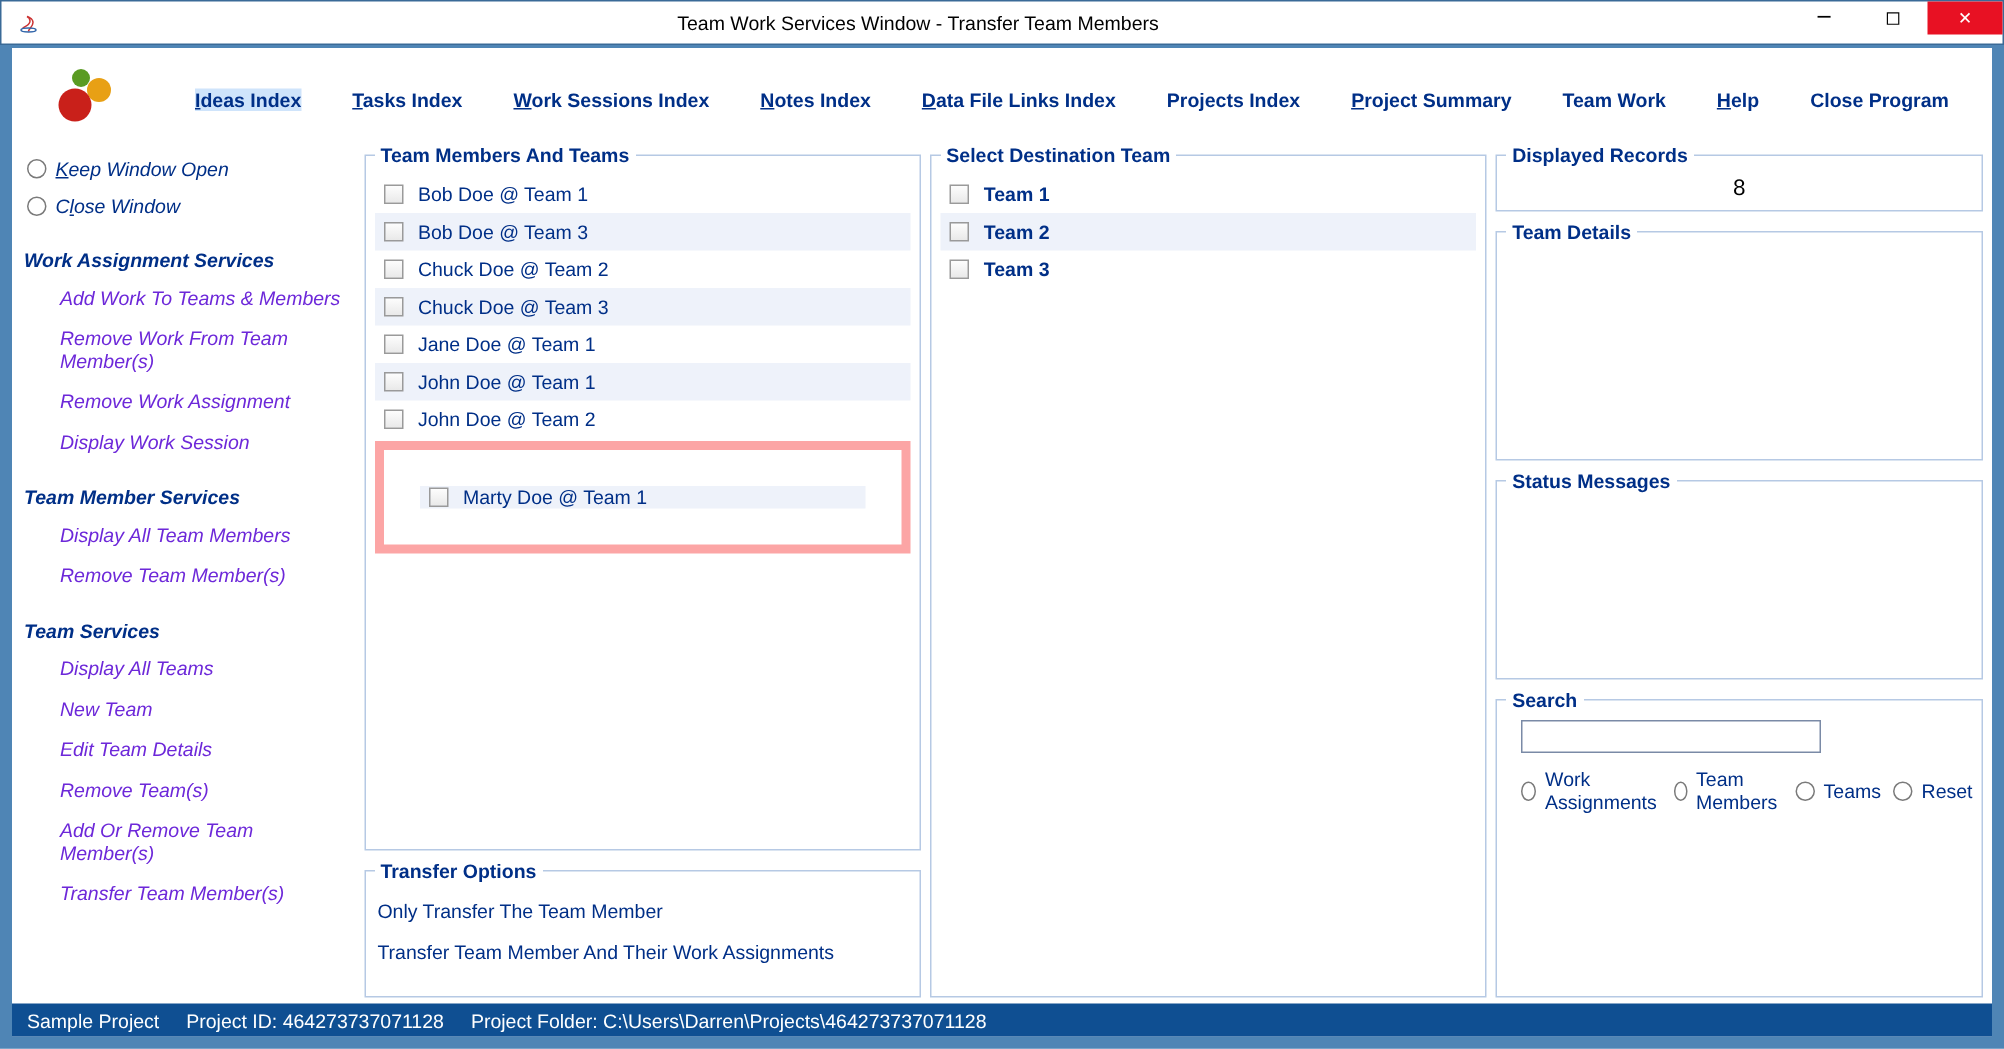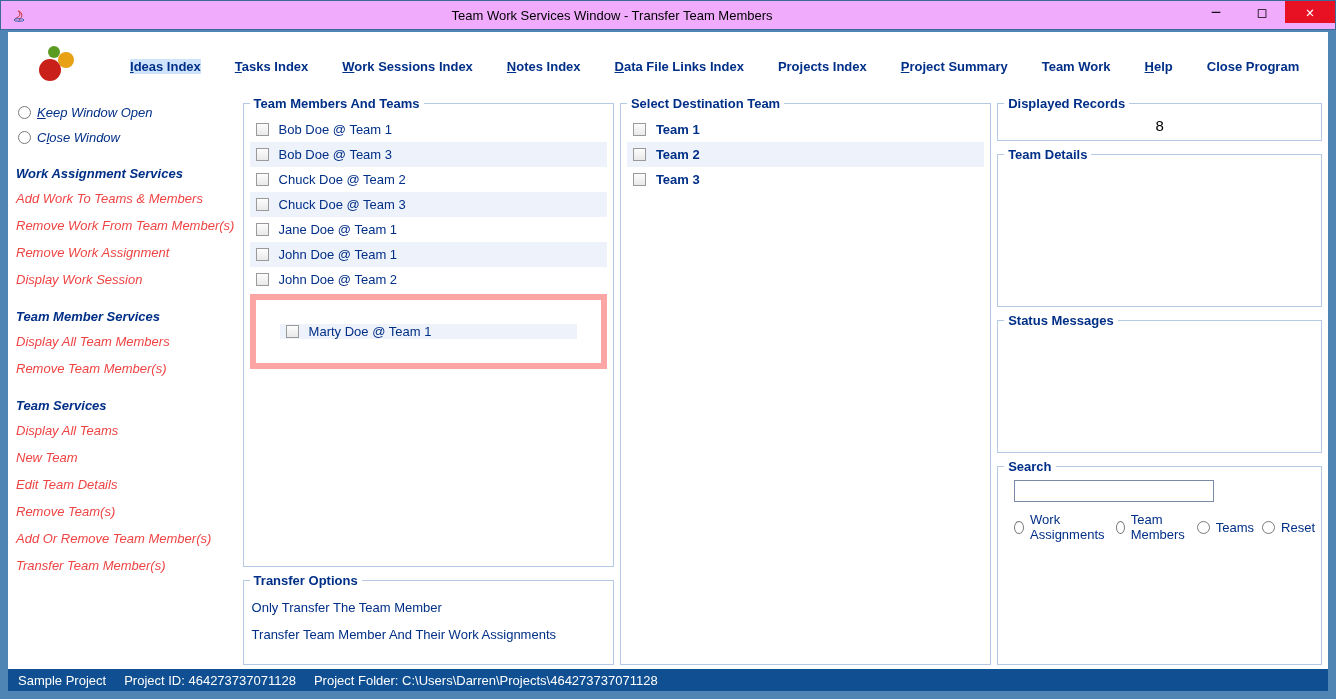--- a/index.html
+++ b/index.html
@@ -11,21 +11,21 @@
     overflow: hidden;
   }
   .window {
     width: 1336px;
     height: 699px;
     background: #4f85b5;
     position: relative;
   }
   .titlebar {
     height: 30px;
-    background: #f0abfc;
+    background: #ffffff;
     display: flex;
     align-items: center;
     border: 1px solid #3a6a97;
   }
   .title-icon {
     width: 24px; height: 24px;
     margin-left: 6px;
     display: flex; align-items: center; justify-content: center;
   }
   .title-text {
@@ -101,23 +101,24 @@
     width: 13px; height: 13px; border: 1px solid #7a7a7a; border-radius: 50%;
     display: inline-flex; align-items: center; justify-content: center;
     background: #fff;
   }
   .side-heading {
     color: #002f87;
     font-weight: bold;
     padding: 16px 0 4px 0;
   }
   .side-link {
-    color: #ef4444;
+    color: #6d28d9;
     padding: 6px 0;
     cursor: pointer;
+    margin-left: 24px;
   }
   .panel-col {
     display: flex;
     flex-direction: column;
     gap: 6px;
   }
   .panel-col.members { width: 394px; }
   .panel-col.dest { width: 394px; }
   .panel-col.right { flex: 1; }
   fieldset {

